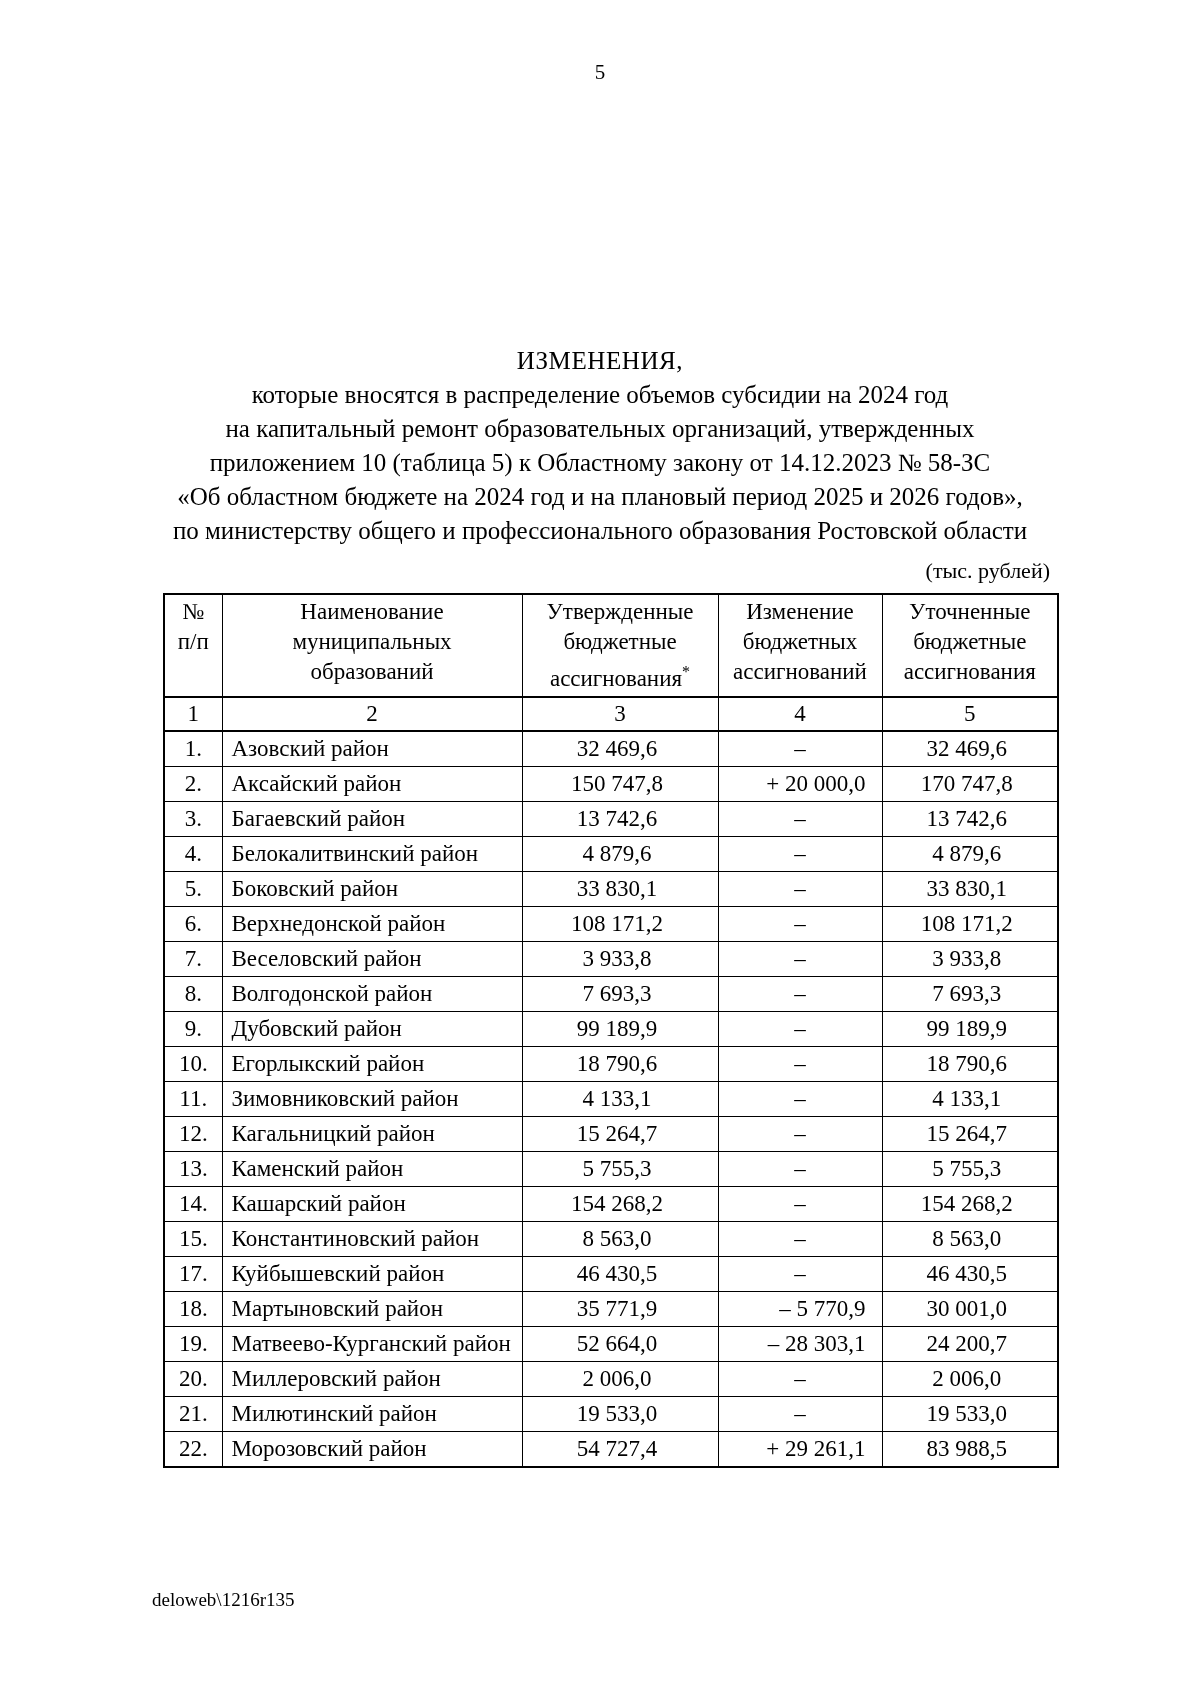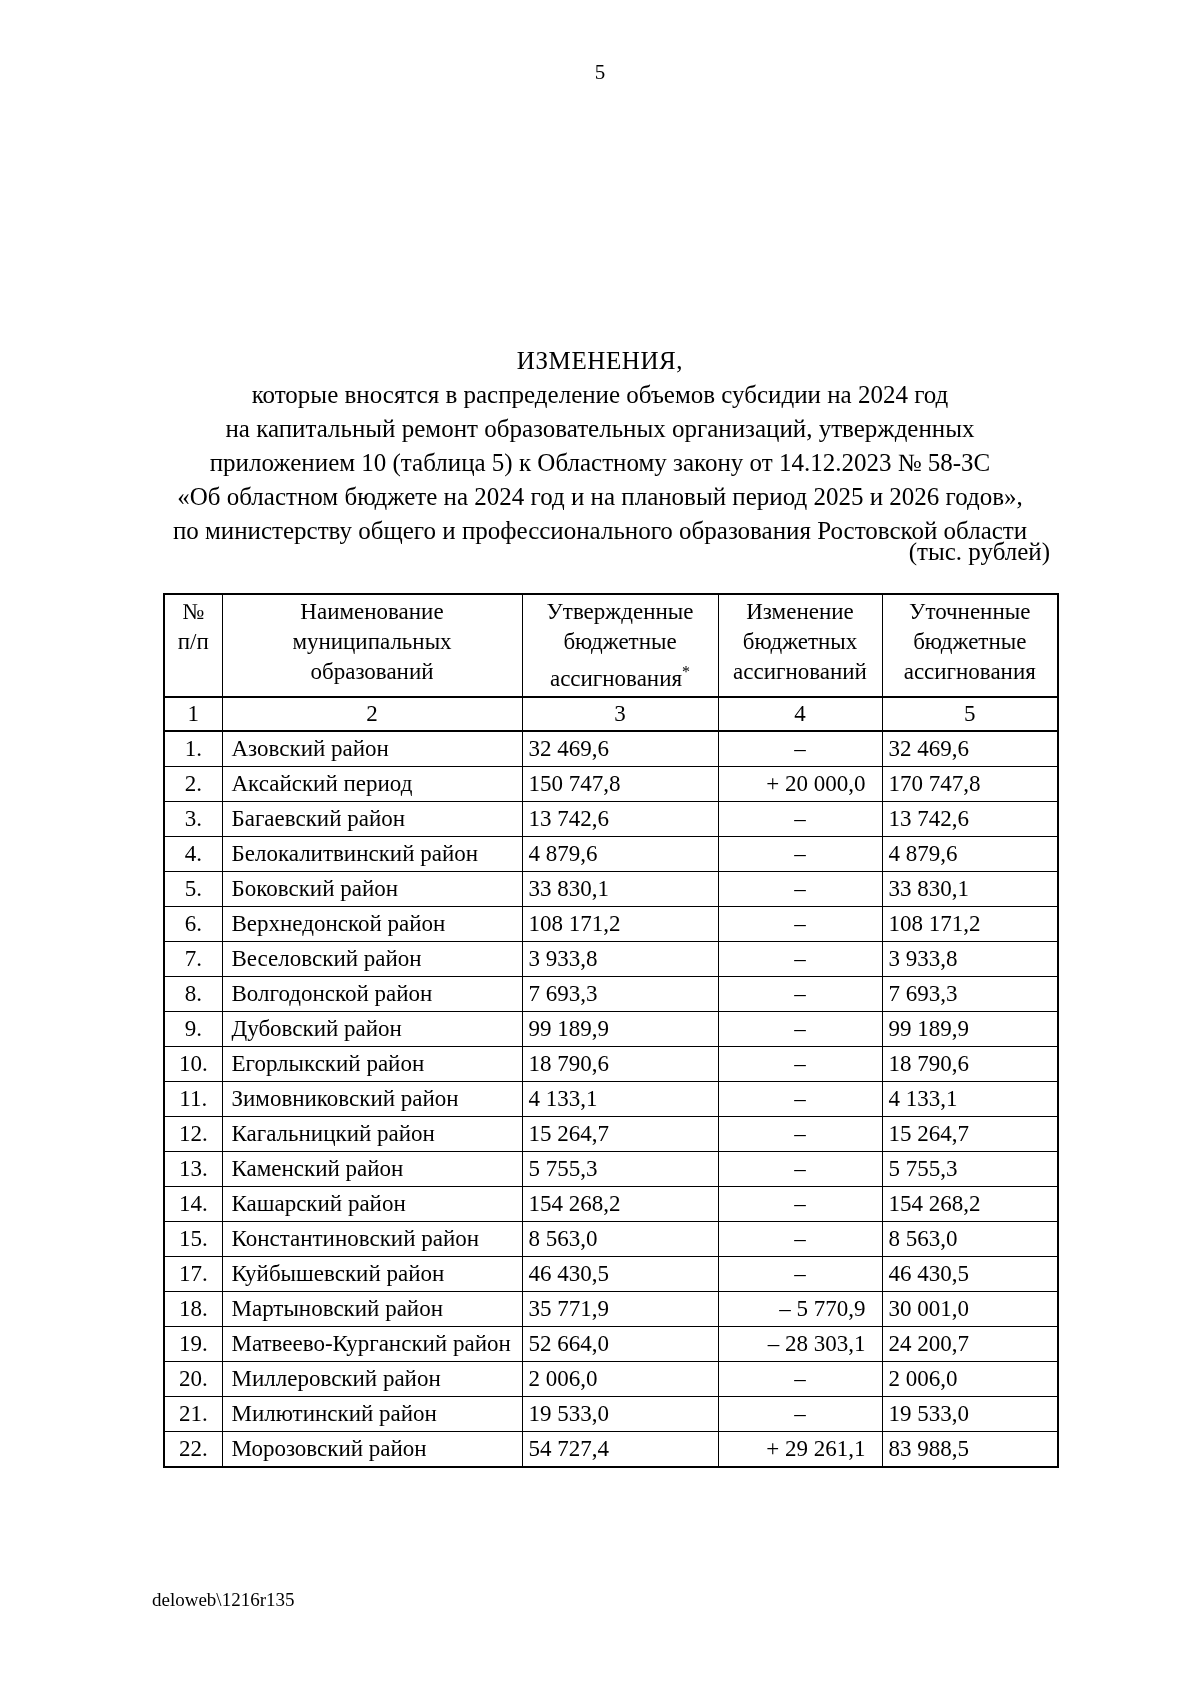--- a/index.html
+++ b/index.html
@@ -58,23 +58,23 @@
   .title-main {
     letter-spacing: 0.6px;
   }
   .title-line {
     white-space: nowrap;
   }
 
   
   .units-note {
     position: absolute;
-    top: 537px;
+    top: 558px;
     right: 150px;
-    font-size: 25px;
+    font-size: 22px;
     line-height: 1.2;
   }
 
   
   .table-wrap {
     position: absolute;
     top: 593px;
     left: 163px;
     width: 894px;
   }
@@ -122,21 +122,21 @@
 
   tbody td.idx {
     text-align: center;
     white-space: nowrap;
   }
   tbody td.name {
     text-align: left;
     padding-left: 9px;
   }
   tbody td.num {
-    text-align: left;
+    text-align: center;
     padding-right: 12px;
     white-space: nowrap;
   }
   tbody td.dash {
     text-align: center;
   }
   tbody td.chg {
     text-align: right;
     padding-right: 16px;
     white-space: nowrap;
@@ -224,21 +224,21 @@
       <tbody id="table-body">
           <tr>
             <td class="idx">1.</td>
             <td class="name">Азовский район</td>
             <td class="num">32 469,6</td>
             <td class="dash">–</td>
             <td class="num">32 469,6</td>
           </tr>
           <tr>
             <td class="idx">2.</td>
-            <td class="name">Аксайский период</td>
+            <td class="name">Аксайский район</td>
             <td class="num">150 747,8</td>
             <td class="chg">+ 20 000,0</td>
             <td class="num">170 747,8</td>
           </tr>
           <tr>
             <td class="idx">3.</td>
             <td class="name">Багаевский район</td>
             <td class="num">13 742,6</td>
             <td class="dash">–</td>
             <td class="num">13 742,6</td>

